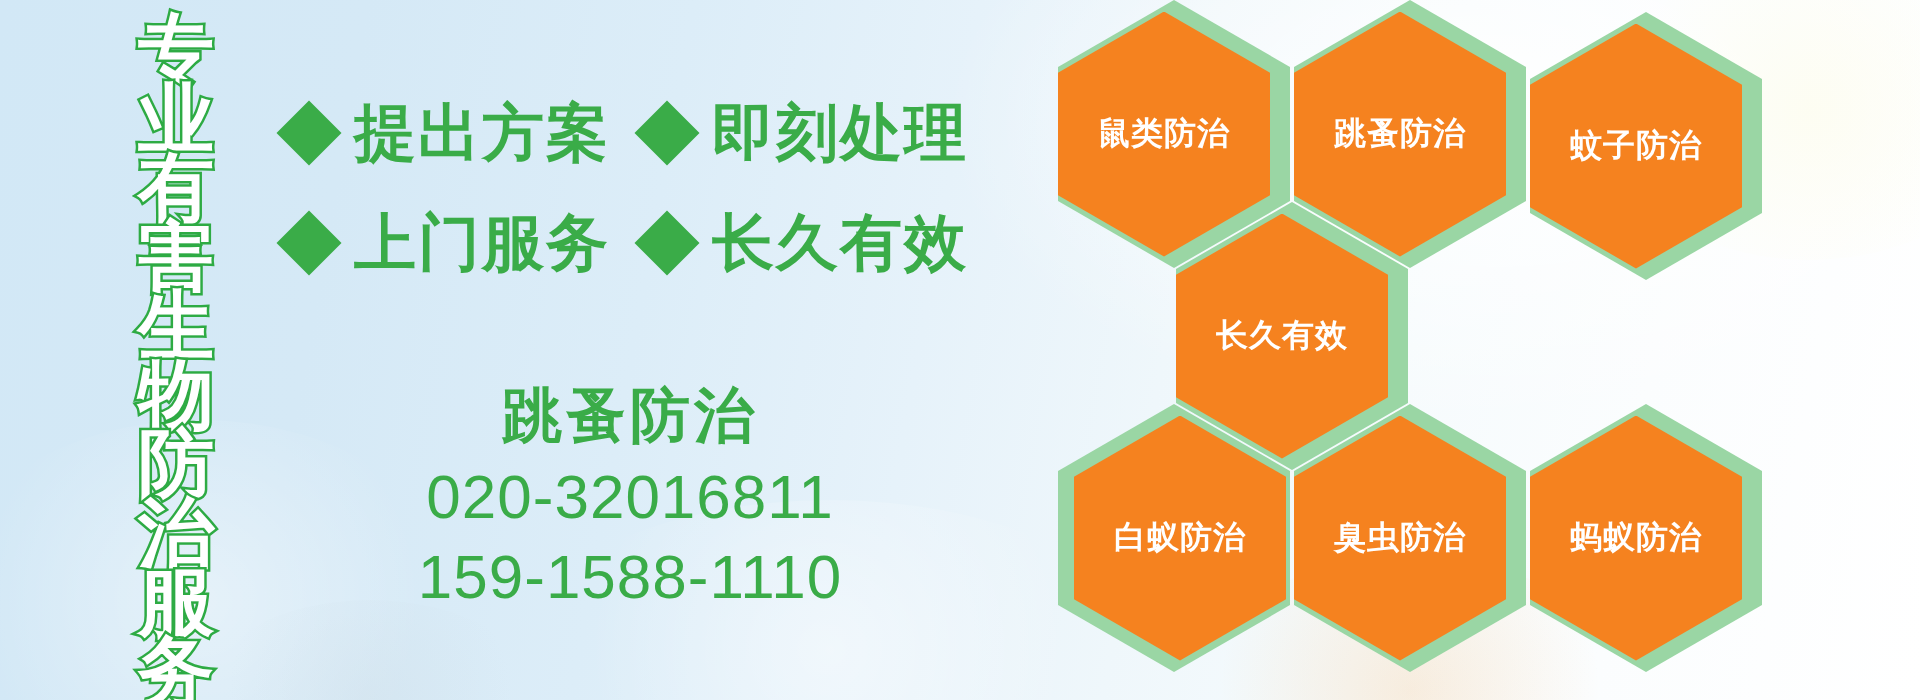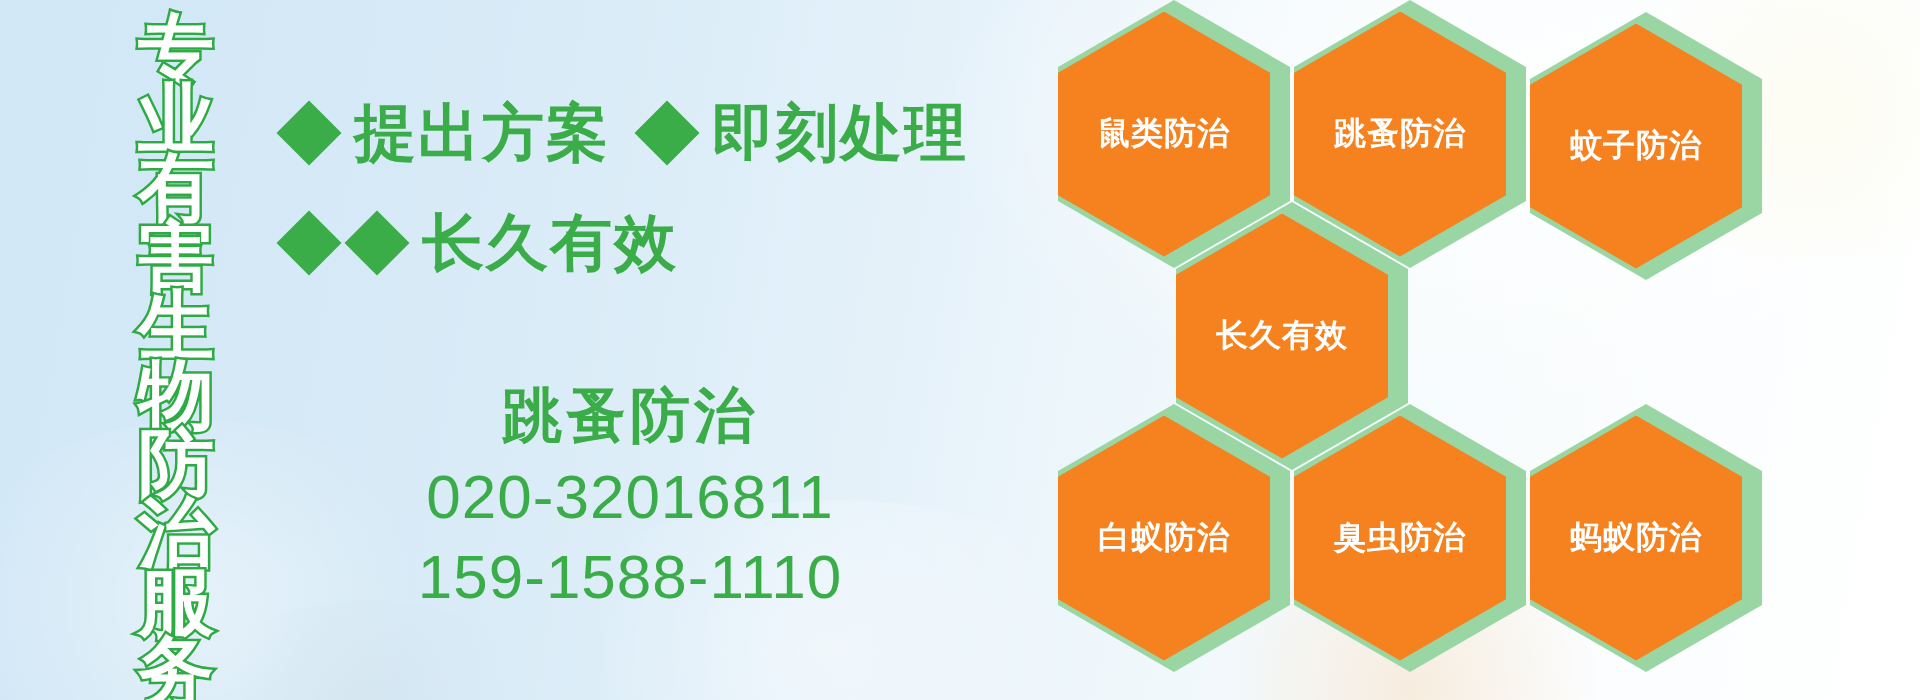--- a/index.html
+++ b/index.html
@@ -122,21 +122,21 @@
     text-align:center;
   }
   
   #hex-0 { left:0px;   top:16px; }
   #hex-1 { left:236px; top:16px; }
   #hex-2 { left:472px; top:28px; }
   
   #hex-3 { left:118px; top:218px; }
   #hex-4 { left:354px; top:218px; }
   
-  #hex-5 { left:0px;   top:420px; }
+  #hex-5 { left:0px;   top:420px;padding-left:16px; }
   #hex-6 { left:236px; top:420px; }
   #hex-7 { left:472px; top:420px; }
 </style>
 </head>
 <body>
 
 <div id="banner">
 
   <div class="bg-blotch" id="blotch-a"></div>
   <div class="bg-blotch" id="blotch-b"></div>
@@ -161,20 +161,21 @@
 
     <div class="feature-row">
       <span class="diamond-icon"></span>
       <span class="feature-text">提出方案</span>
       <span class="diamond-icon"></span>
       <span class="feature-text">即刻处理</span>
     </div>
 
     <div class="feature-row">
       <span class="diamond-icon"></span>
+      <span class="feature-text">上门服务</span>
       <span class="diamond-icon"></span>
       <span class="feature-text">长久有效</span>
     </div>
 
   </div>
 
   <div id="contact">
     <div id="contact-heading">跳蚤防治</div>
     <div class="contact-phone">020-32016811</div>
     <div class="contact-phone">159-1588-1110</div>

